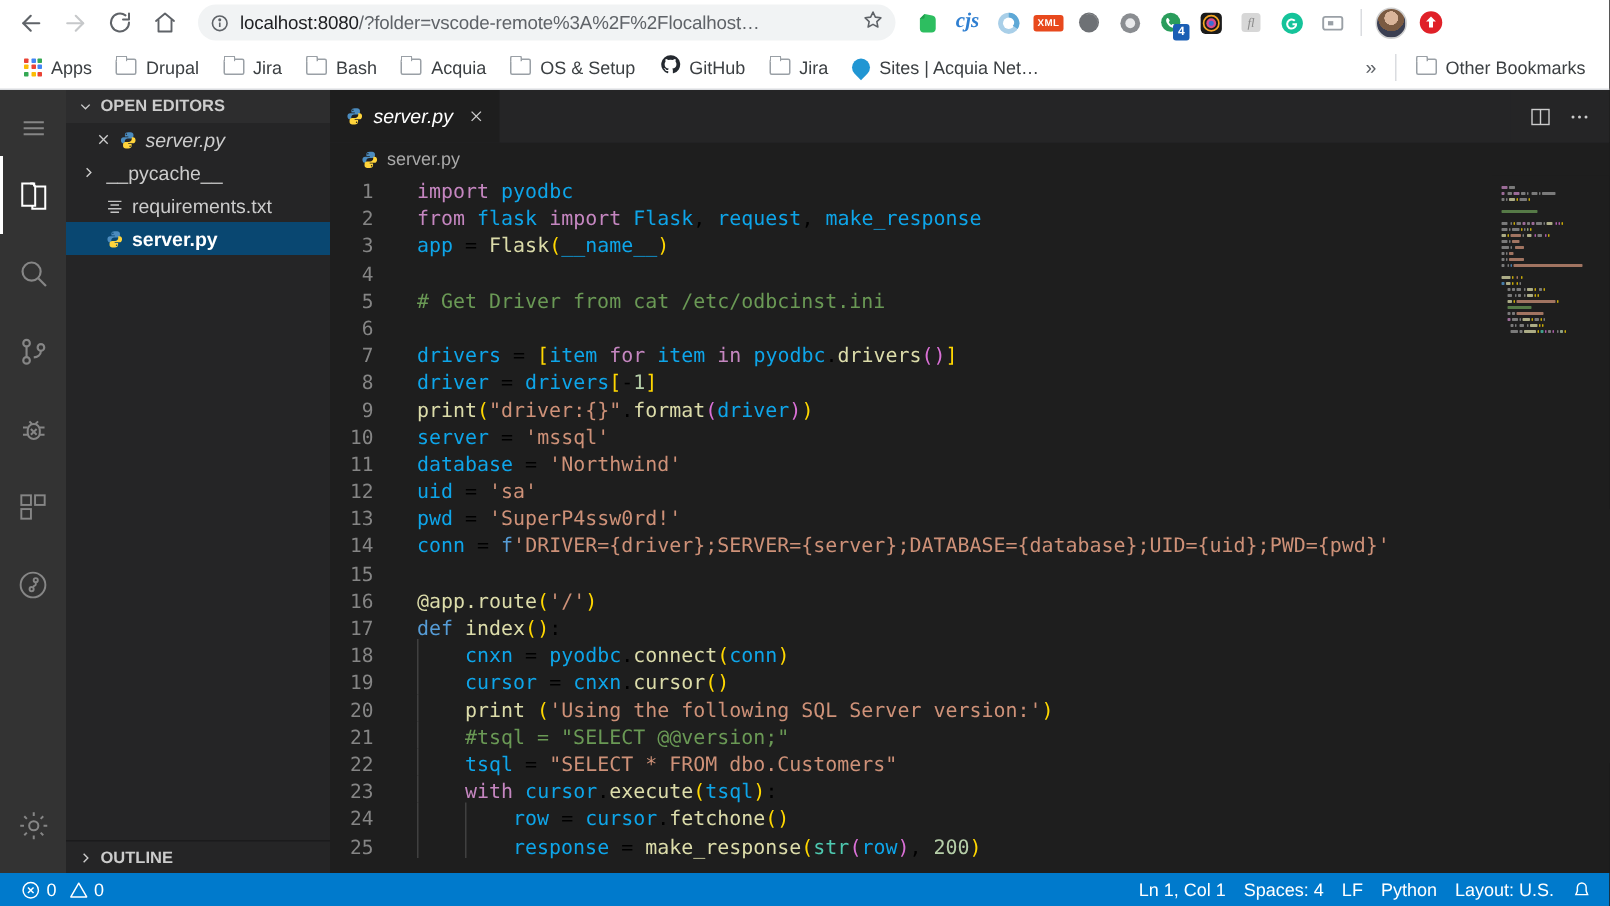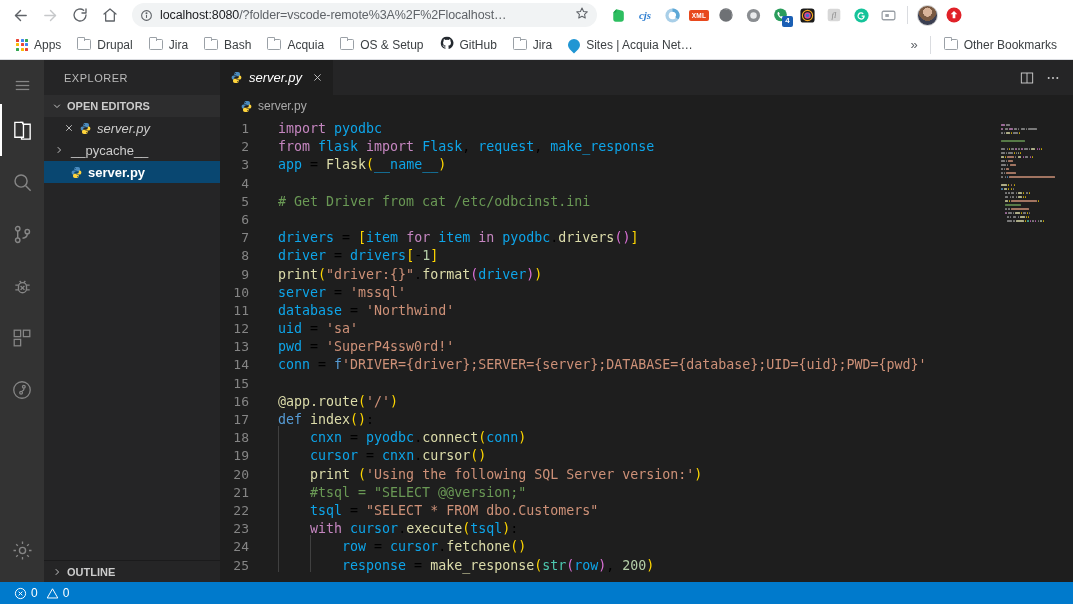--- a/index.html
+++ b/index.html
@@ -224,21 +224,21 @@
       </div>
 
       <div class="ext-row">
         <div class="ext">
           <svg width="17" height="17" viewBox="0 0 24 24">
               <path d="M9 3.2 4.6 7.6v9.6c0 2 1.4 3.6 3.4 3.6h7.8c2 0 3.7-1.6 3.7-3.6V8.4c0-1.9-1.4-3.4-3.3-3.6L9 3.2z" fill="#2dbe60"></path>
               <path d="M9 3.2v3.1c0 .9-.6 1.4-1.4 1.4H4.6L9 3.2z" fill="#1f9e4d"></path>
             </svg>
         </div>
         <div class="ext">
-          <span style="font-size:11px;font-style:italic;font-weight:bold;color:#2f7fd1;font-family:'Liberation Serif',serif;">cjs</span>
+          <span style="font-size:14px;font-style:italic;font-weight:bold;color:#2f7fd1;font-family:'Liberation Serif',serif;">cjs</span>
         </div>
         <div class="ext">
           <svg width="17" height="17" viewBox="0 0 24 24">
               <circle cx="12" cy="12" r="10" fill="#a9cfe8"></circle>
               <circle cx="12" cy="12" r="5.4" fill="#ffffff"></circle>
               <path d="M12 2a10 10 0 0 1 8.4 15.4l-4.6-3A4.6 4.6 0 0 0 12 6.6z" fill="#5ea8d6"></path>
             </svg>
         </div>
         <div class="ext">
           <span style="font-size:6.5px;font-weight:bold;color:#fff;background:#e8491d;padding:2px 3px;border-radius:2px;letter-spacing:0.3px;">XML</span>
@@ -421,21 +421,20 @@
         <div class="act-spacer"></div>
         <div class="act-item" style="margin-bottom:6px">
           <svg width="23" height="23" viewBox="0 0 24 24" fill="none" stroke="currentColor" stroke-width="1.4">
               <circle cx="12" cy="12" r="3.2"></circle>
               <path d="M12 2.6v2.6M12 18.8v2.6M21.4 12h-2.6M5.2 12H2.6M18.6 5.4l-1.8 1.8M7.2 16.8l-1.8 1.8M18.6 18.6l-1.8-1.8M7.2 7.2 5.4 5.4"></path>
             </svg>
         </div>
       </div>
 
       <div class="sidebar">
-        <div class="sb-title">EXPLORER</div>
 
         <div class="sb-section shaded">
           <span class="twisty">
             <svg width="10" height="10" viewBox="0 0 16 16" fill="none" stroke="currentColor" stroke-width="1.5">
                 <polyline points="3.5 6 8 10.5 12.5 6"></polyline>
               </svg>
           </span>
           <span>OPEN EDITORS</span>
         </div>
         <div class="sb-row" style="padding-left:20px">
@@ -454,20 +453,31 @@
           <span class="ital">server.py</span>
         </div>
 
         <div class="sb-row" style="">
           <span class="twisty">
             <svg width="10" height="10" viewBox="0 0 16 16" fill="none" stroke="currentColor" stroke-width="1.5">
                 <polyline points="6 3.5 10.5 8 6 12.5"></polyline>
               </svg>
           </span>
           <span>__pycache__</span>
+        </div>
+        <div class="sb-row" style="padding-left:26px">
+          <span class="txt-ico">
+            <svg width="13" height="13" viewBox="0 0 16 16" fill="none" stroke="currentColor" stroke-width="1.2">
+                <line x1="2.5" y1="4" x2="13.5" y2="4"></line>
+                <line x1="4.5" y1="7" x2="11.5" y2="7"></line>
+                <line x1="2.5" y1="10" x2="13.5" y2="10"></line>
+                <line x1="4.5" y1="13" x2="11.5" y2="13"></line>
+              </svg>
+          </span>
+          <span>requirements.txt</span>
         </div>
         <div class="sb-row selected" style="padding-left:26px">
           <span class="py-ico">
             <svg width="13" height="13" viewBox="0 0 24 24">
                 <path d="M11.9 2c-2.3 0-4 .9-4 3v2.4h4.2v.8H6.3C4.3 8.2 3 9.6 3 12s1.2 3.8 3.2 3.8h1.5v-2.4c0-2.1 1.7-3.6 3.8-3.6h3.8c1.8 0 3.1-1.3 3.1-3V5c0-1.9-1.5-2.9-3.4-3H11.9zm-2.2 1.6a.9.9 0 1 1 0 1.9.9.9 0 0 1 0-1.9z" fill="#4b8bbe"></path>
                 <path d="M12.1 22c2.3 0 4-.9 4-3v-2.4h-4.2v-.8h5.8c2 0 3.3-1.4 3.3-3.8s-1.2-3.8-3.2-3.8h-1.5v2.4c0 2.1-1.7 3.6-3.8 3.6H8.7c-1.8 0-3.1 1.3-3.1 3V19c0 1.9 1.5 2.9 3.4 3h3.1zm2.2-1.6a.9.9 0 1 1 0-1.9.9.9 0 0 1 0 1.9z" fill="#ffd43b"></path>
               </svg>
           </span>
           <span style="font-weight:bold">server.py</span>
         </div>
@@ -753,15 +763,29 @@
           <span>0</span>
           <span style="display:flex;margin-left:4px">
             <svg width="13" height="13" viewBox="0 0 16 16" fill="none" stroke="currentColor" stroke-width="1.2" stroke-linejoin="round">
                 <polygon points="8 2.2 14.5 13.5 1.5 13.5"></polygon>
               </svg>
           </span>
           <span>0</span>
         </div>
       </div>
       <div class="st-fill"></div>
+      <div class="st-right">
+        <div class="st-item">Ln 1, Col 1</div>
+        <div class="st-item">Spaces: 4</div>
+        <div class="st-item">LF</div>
+        <div class="st-item">Python</div>
+        <div class="st-item">Layout: U.S.</div>
+        <div class="st-item">
+          <span style="display:flex">
+            <svg width="13" height="13" viewBox="0 0 16 16" fill="none" stroke="currentColor" stroke-width="1.2">
+                <path d="M8 2a3.6 3.6 0 0 0-3.6 3.6v3L3.2 11.6h9.6L11.6 8.6v-3A3.6 3.6 0 0 0 8 2z"></path>
+              </svg>
+          </span>
+        </div>
+      </div>
     </div>
   </div>
 </div>
 
 </body></html>

